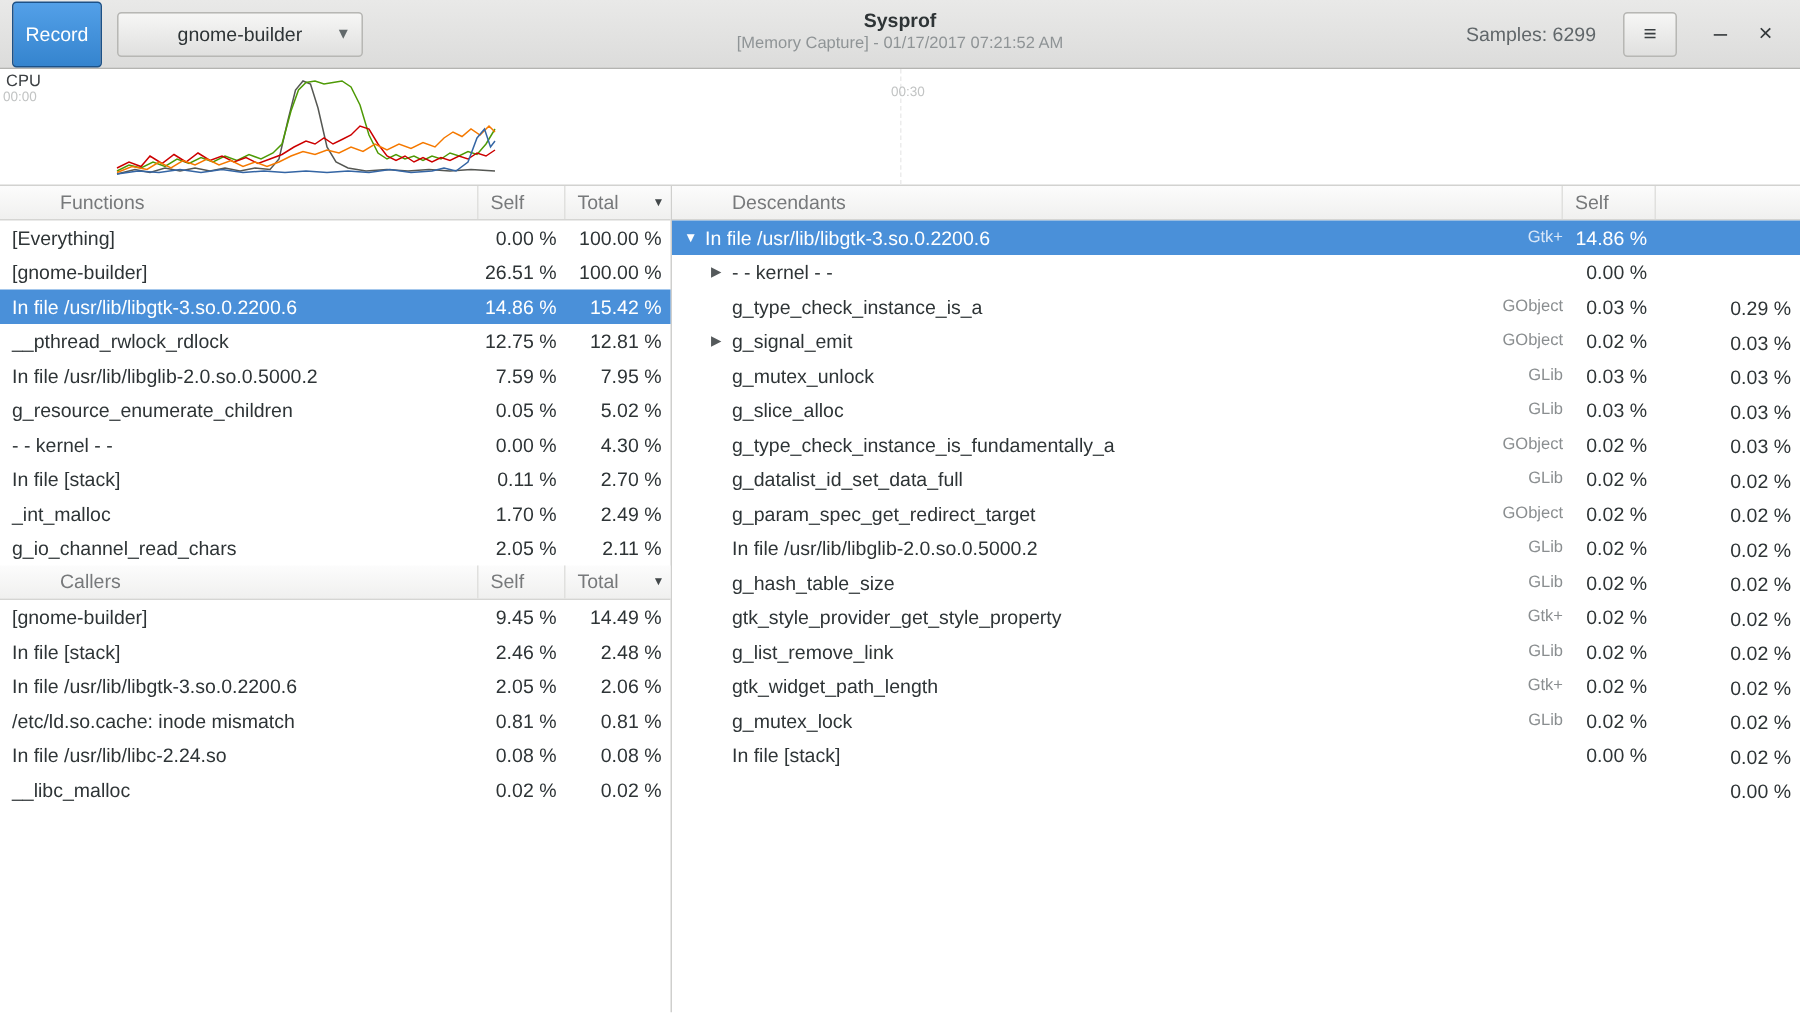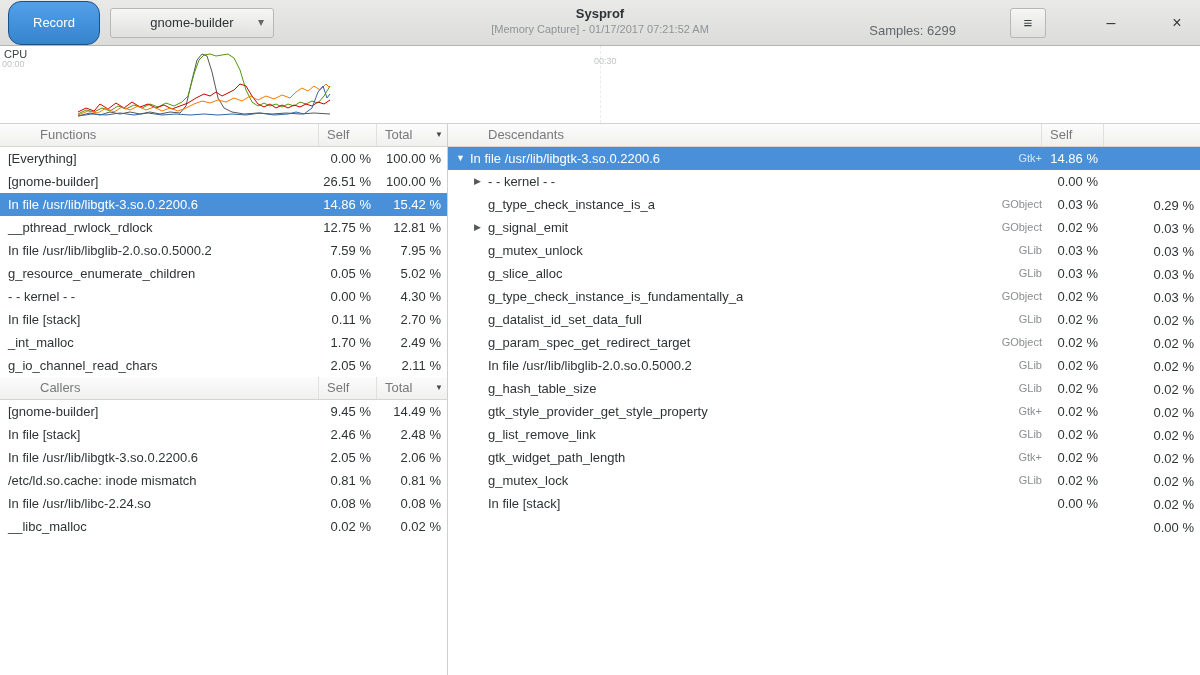--- a/index.html
+++ b/index.html
@@ -2,29 +2,29 @@
 <html><head>
 <meta charset="utf-8">
 <style>
   * { box-sizing: border-box; margin: 0; padding: 0; }
   html,body { width:1200px; height:675px; overflow:hidden; }
   body { font-family:"Liberation Sans","DejaVu Sans",sans-serif; font-size:13px; color:#2e3436; background:#fff; }
 
   
   .headerbar { height:46px; display:flex; align-items:center; padding:0 8px;
     background:linear-gradient(#e9e9e8,#dcdcdb); border-bottom:1px solid #b4b4b1; position:relative; }
-  .record-btn { height:44px; padding:0 24px; font-size:13px; color:#fff;
-    background:linear-gradient(#53a0e8,#3584ce); border:1px solid #1c5187; border-radius:13px; cursor:pointer; }
+  .record-btn { height:44px; padding:0 8px; font-size:13px; color:#fff;
+    background:linear-gradient(#53a0e8,#3584ce); border:1px solid #1c5187; border-radius:3px; cursor:pointer; }
   .combo { margin-left:10px; height:30px; width:164px; position:relative; display:flex; align-items:center; justify-content:center;
     background:linear-gradient(#f6f6f5,#e0e0df); border:1px solid #b7b7b4; border-radius:3px; color:#2e3436; font-size:13px; cursor:pointer; }
   .combo .caret { position:absolute; right:9px; top:6px; color:#62696b; font-size:12px; }
   .hb-center { position:absolute; left:50%; top:6px; transform:translateX(-50%); text-align:center; }
   .hb-title { font-weight:bold; font-size:13px; color:#2e3436; }
   .hb-subtitle { font-size:11px; color:#90949596; color:#8f9496; margin-top:2px; }
-  .hb-right { margin-left:auto; display:flex; align-items:flex-end;gap:36px; }
+  .hb-right { margin-left:auto; display:flex; align-items:center; }
   .samples { color:#61676a; font-size:13px; margin-right:18px; }
   .menu-btn { height:30px; width:36px; background:linear-gradient(#f6f6f5,#e0e0df); border:1px solid #b7b7b4;
     border-radius:3px; font-size:15px; color:#3a3f41; cursor:pointer; line-height:28px; text-align:center; }
   .win-btn { width:30px; height:30px; border:none; background:transparent; font-size:16px; color:#34393b; cursor:pointer; }
   .win-btn.min { margin-left:14px; }
 
   
   .cpu-area { position:relative; height:78px; background:#fff; border-bottom:1px solid #d2d2d0; }
   .cpu-label { position:absolute; left:4px; top:2px; font-size:11px; color:#3c4043; z-index:2; }
   .tick { position:absolute; font-size:9px; color:#c2c4c4; z-index:2; }

